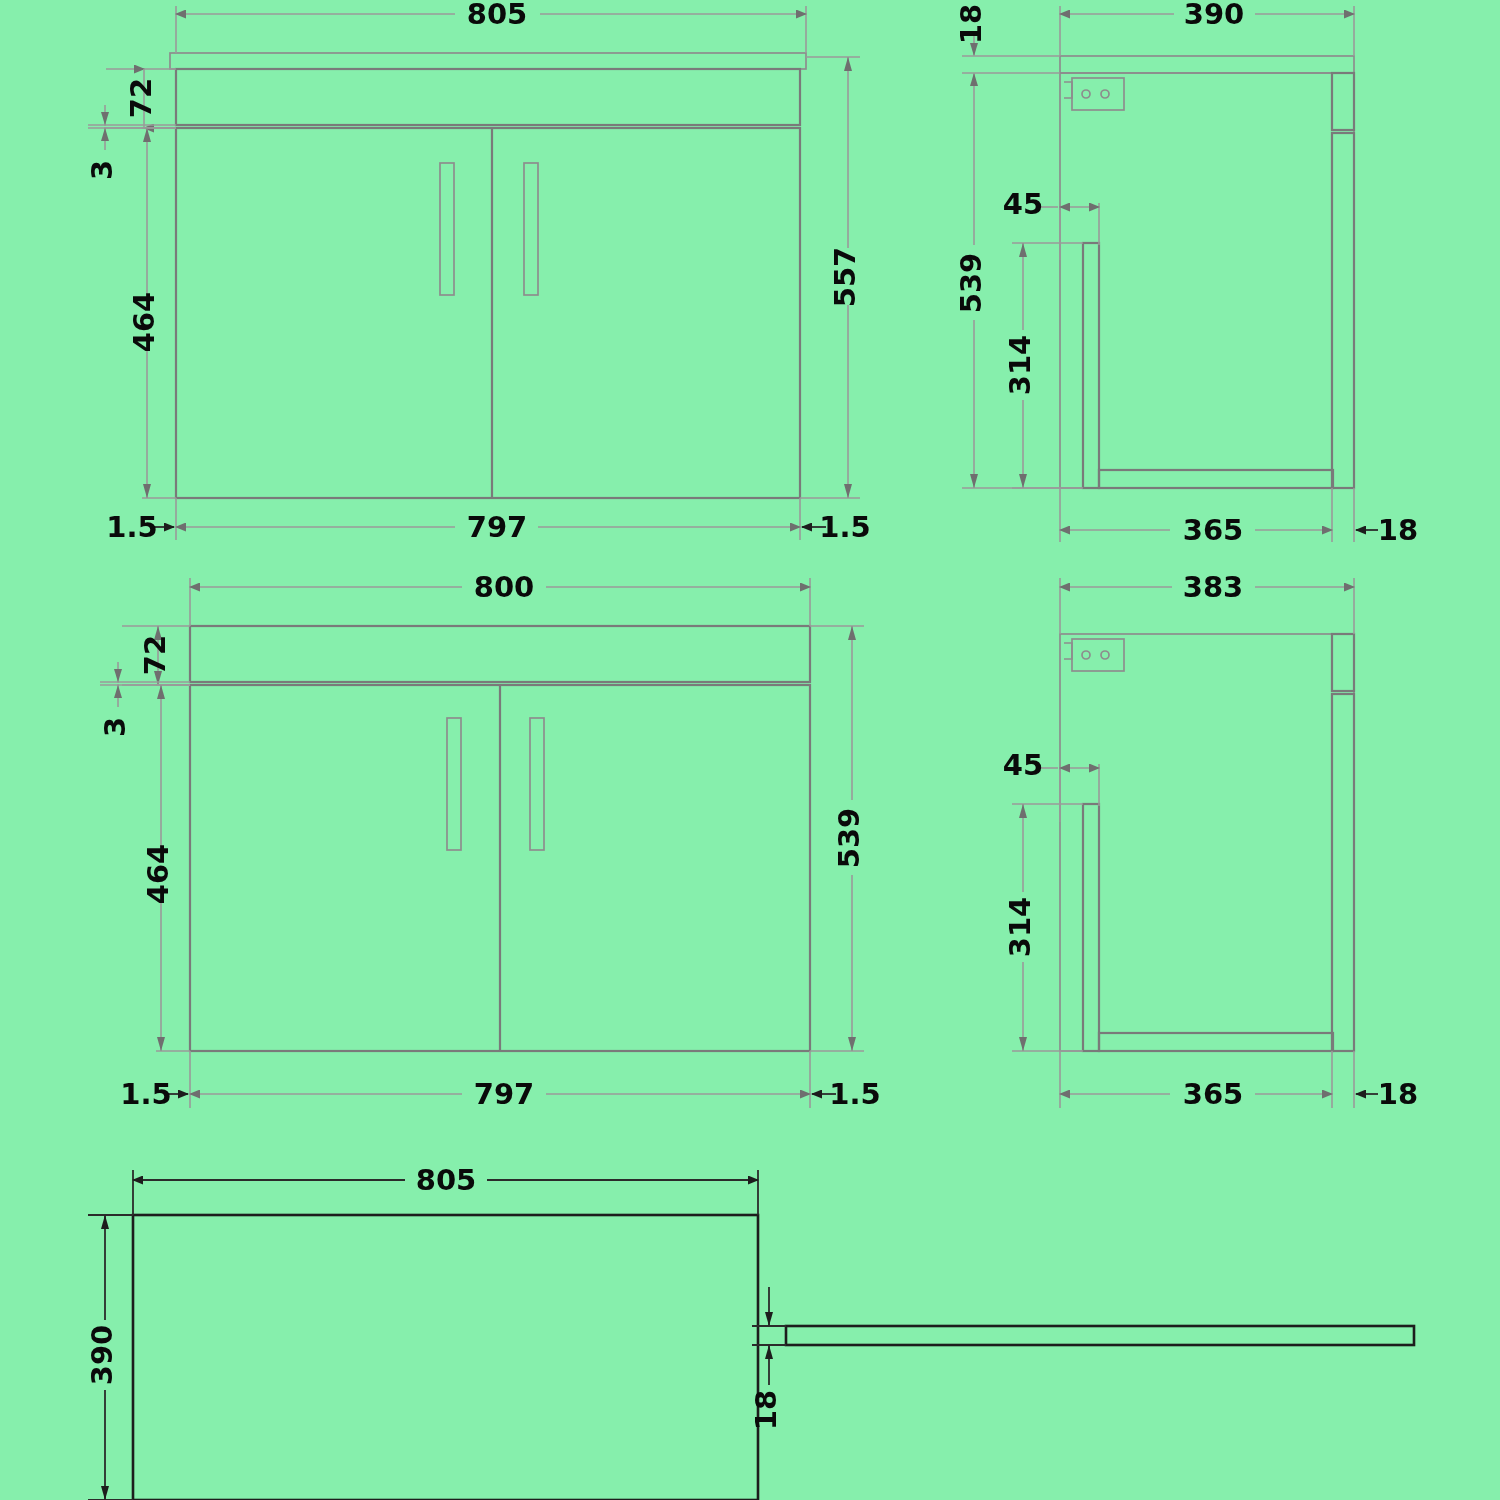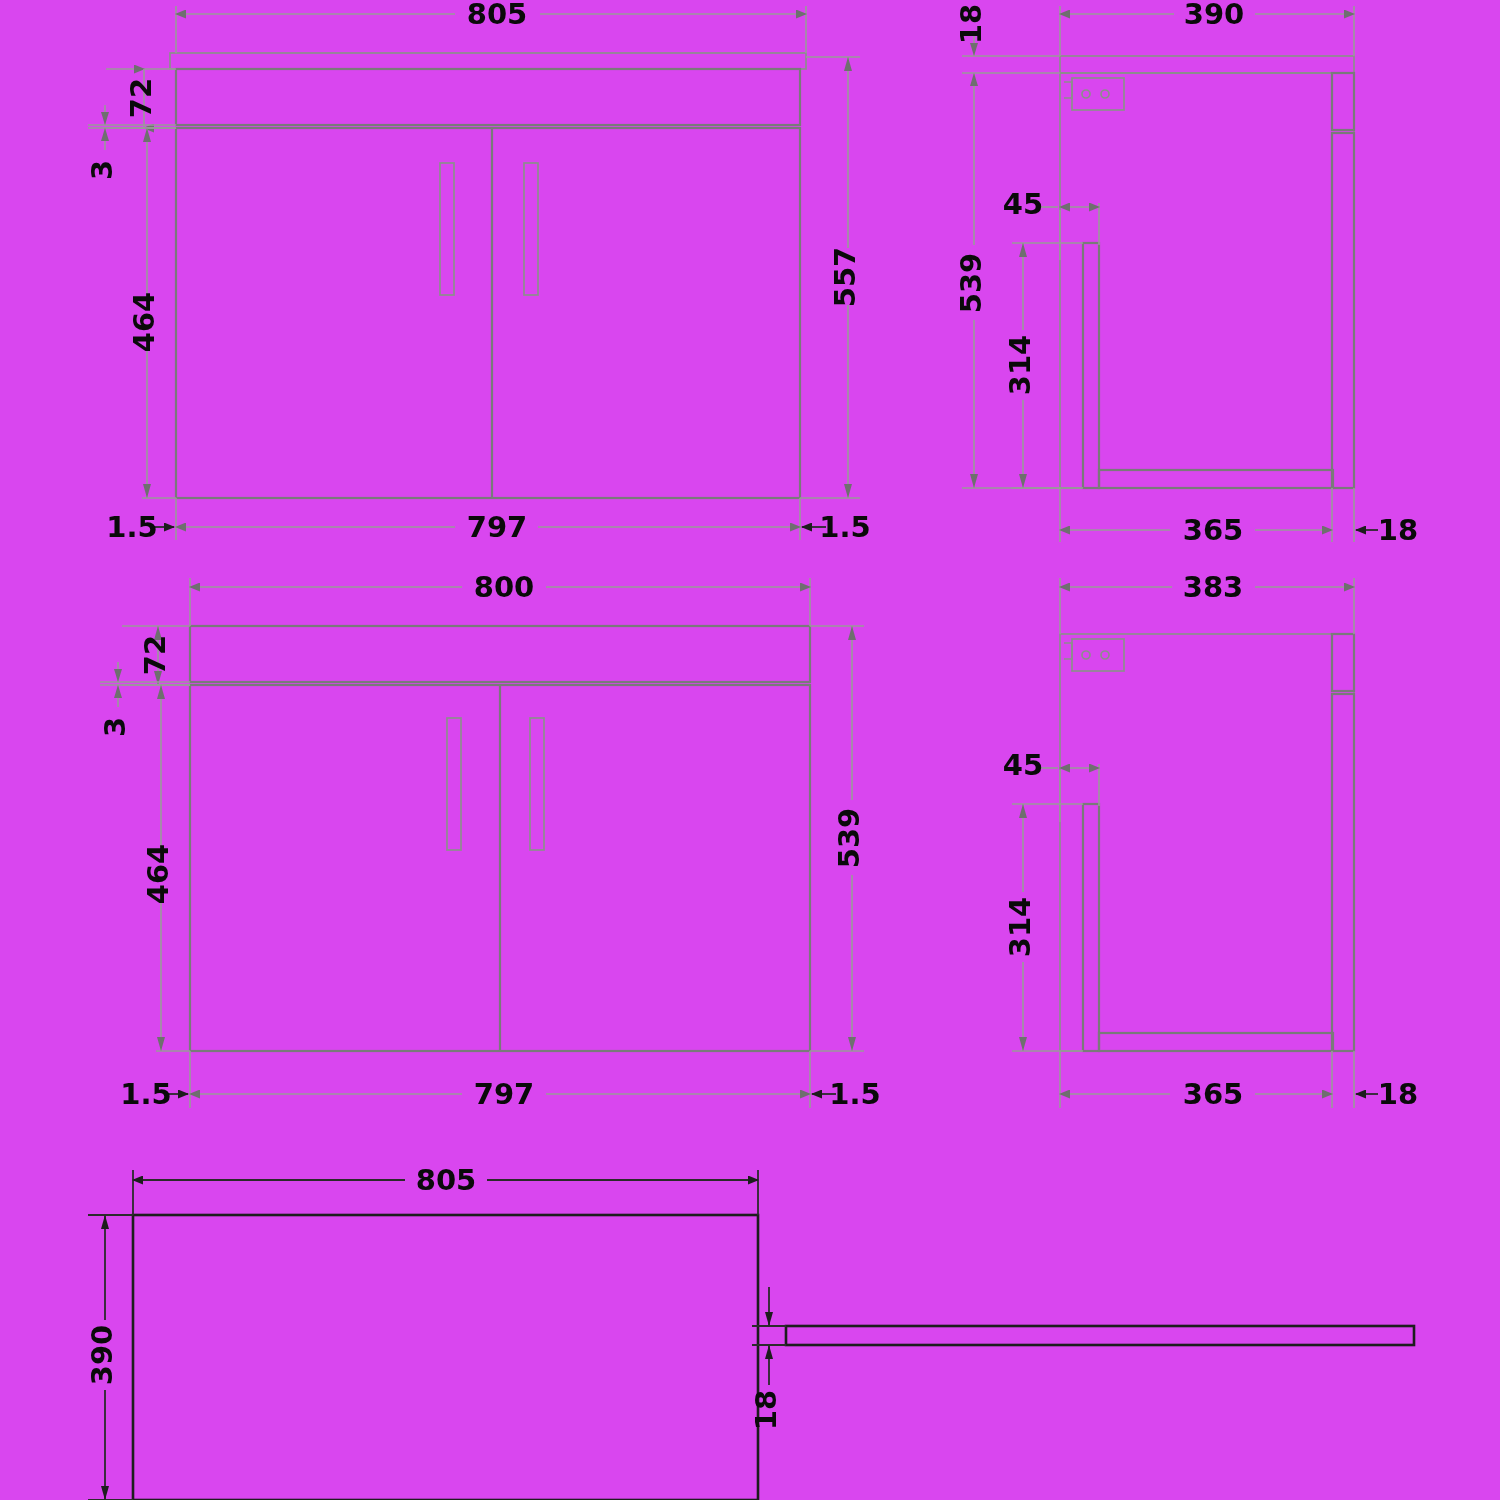--- a/index.html
+++ b/index.html
@@ -7,21 +7,21 @@
     padding: 0;
     background: #ffffff;
   }
   body {
     font-family: "DejaVu Sans", sans-serif;
   }
   #sheet {
     position: relative;
     width: 1500px;
     height: 1500px;
-    background: #d946ef;
+    background: #86efac;
     overflow: hidden;
   }
   #sheet svg {
     position: absolute;
     left: 0;
     top: 0;
   }
   .dimtext {
     font-family: "DejaVu Sans", sans-serif;
     font-weight: bold;

